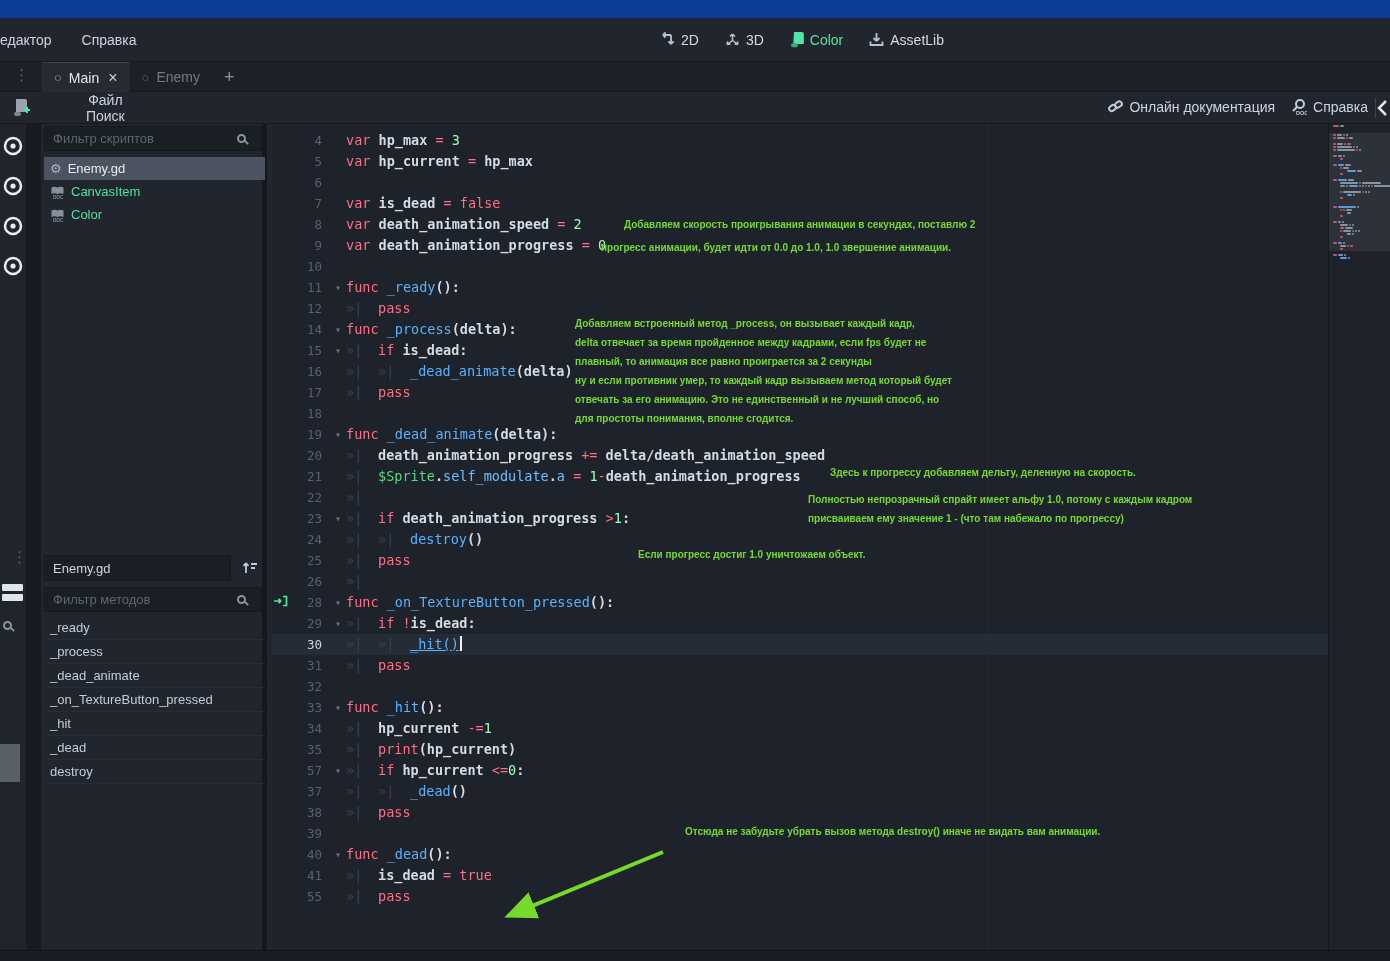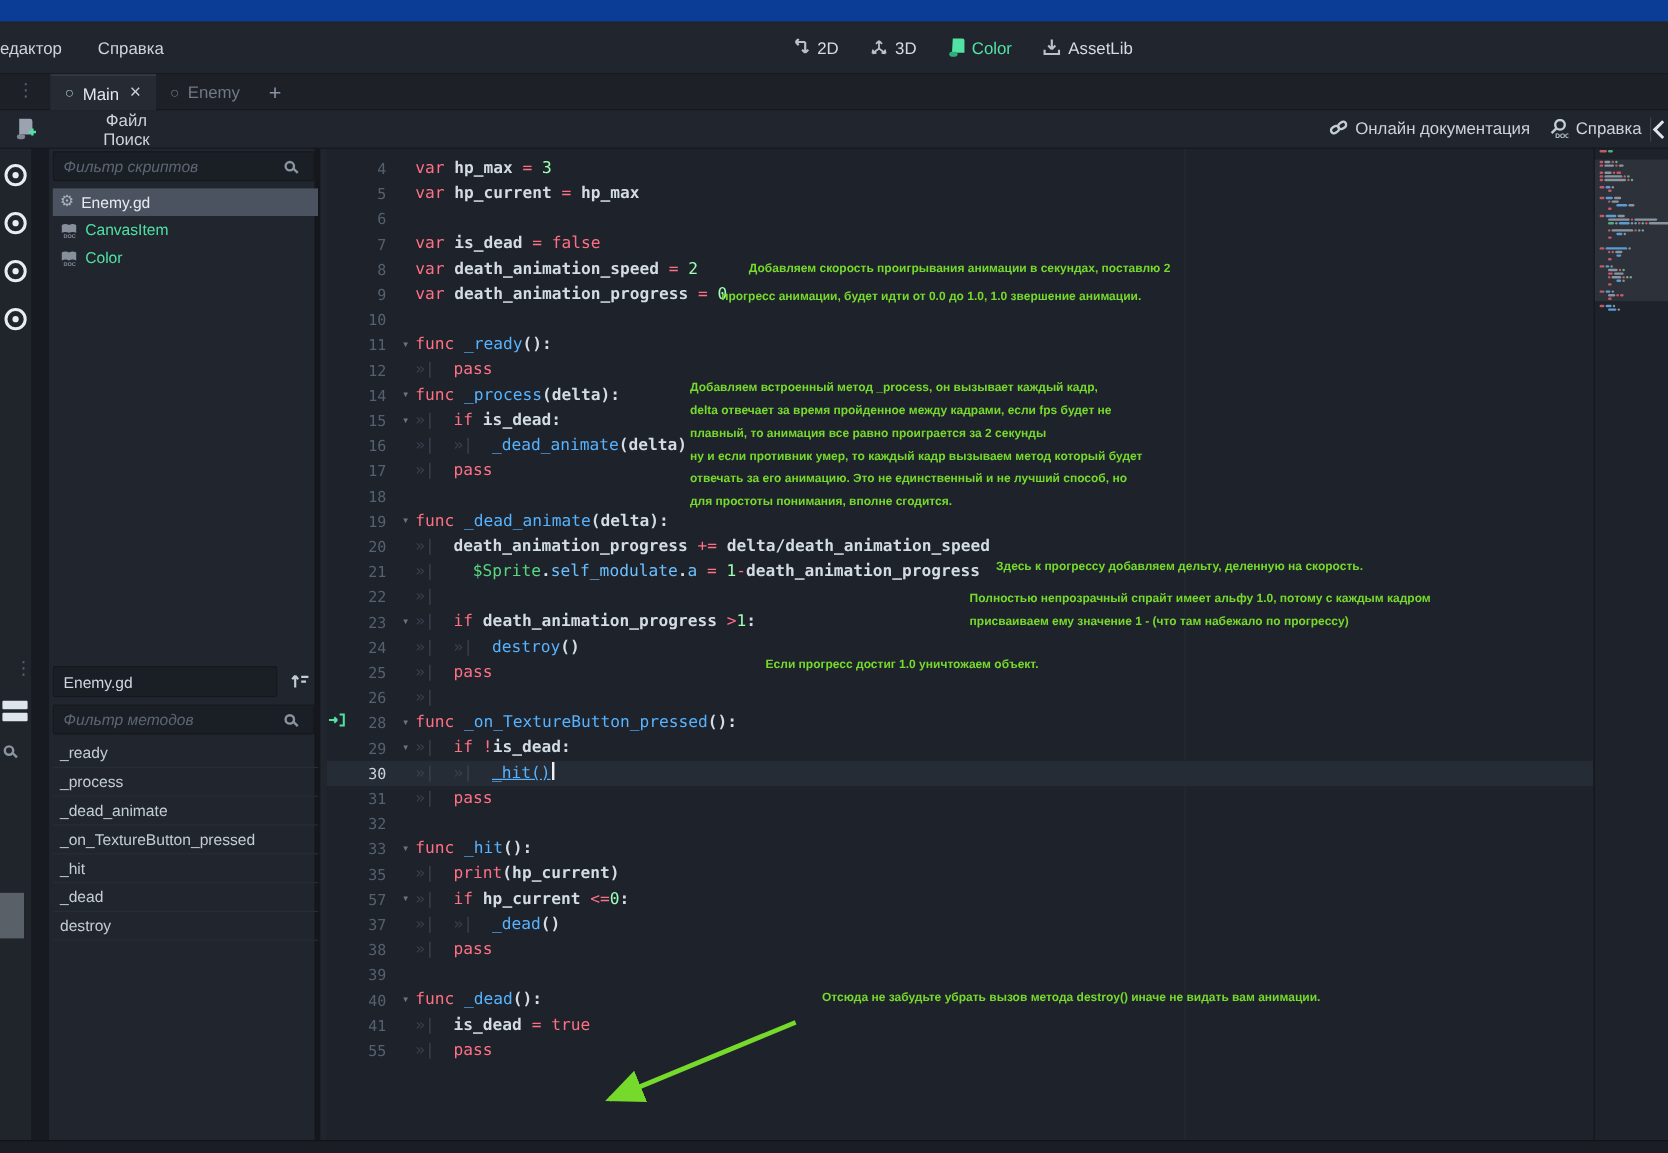--- a/index.html
+++ b/index.html
@@ -46,21 +46,21 @@
   #gapcol { left:26px; top:124px; width:15px; height:826px; background:#171a20; }
   .eye { position:absolute; left:3px; width:20px; height:20px; }
   #strip-dots { position:absolute; left:12px; top:424px; color:#5a626e; font-size:15px; letter-spacing:1px; }
   #layout-icon { position:absolute; left:2px; top:460px; width:21px; height:18px; }
   #layout-icon div { height:7px; background:#dfe5ec; margin-bottom:3px; border-radius:1px; }
   #strip-search { position:absolute; left:3px; top:494px; }
   #strip-thumb { position:absolute; left:0px; top:620px; width:20px; height:38px; background:#596068; }
 
   
   #sidepanel { left:41px; top:124px; width:226px; height:826px; background:#21262e; border-right:5px solid #14171c; }
-  .filter-input { position:absolute; left:3px; width:218px; height:25px; background:#1a1e25; border:1px solid #15181d; border-radius:2px; color:#22c55e; font-size:13px; padding:0 24px 0 8px; outline:none; font-family:"Liberation Sans", sans-serif;font-style:italic; }
+  .filter-input { position:absolute; left:3px; width:218px; height:25px; background:#1a1e25; border:1px solid #15181d; border-radius:2px; color:#22c55e; font-size:13px; padding:0 24px 0 8px; outline:none; font-family:"Liberation Sans", sans-serif; }
   .filter-input::placeholder { color:#5d6672; }
   .mag { position:absolute; width:9px; height:9px; border:2px solid #8a93a0; border-radius:50%; }
   .mag::after { content:''; position:absolute; width:6px; height:2px; background:#8a93a0; transform:rotate(45deg); right:-5px; bottom:-2px; }
   #scripts-list { position:absolute; left:3px; top:33px; width:221px; }
   .script-row { height:23px; display:flex; align-items:center; gap:6px; padding-left:6px; font-size:13px; color:#4fe0a2; }
   .script-row.selected { background:#4b5360; color:#e6ebf1; }
   .script-row .gear { color:#aab3be; font-size:13px; font-family:"DejaVu Sans", sans-serif; }
   #name-row { position:absolute; left:3px; top:431px; width:221px; height:26px; display:flex; gap:4px; }
   #script-name-field { width:187px; height:26px; background:#1a1e25; border:1px solid #15181d; border-radius:2px; color:#cfd6de; font-size:13px; padding:0 8px; outline:none; font-family:"Liberation Sans", sans-serif; }
   #sort-btn { width:30px; height:26px; display:flex; align-items:center; justify-content:center; color:#c3ccd6; }
@@ -71,21 +71,21 @@
   #editor { left:272px; top:124px; width:1056px; height:826px; background:#1e222a; overflow:hidden; font-family:"DejaVu Sans Mono", monospace; font-size:13.5px; }
   #guideline { position:absolute; left:715px; top:0; width:1px; height:826px; background:rgba(255,255,255,0.035); }
   #code { position:absolute; left:0; top:6px; width:100%; }
   .cl { display:flex; height:21px; line-height:21px; white-space:pre; }
   .cl.cur { background:#262c35; }
   .sig { width:18px; text-align:center; }
   .num { width:40px; text-align:right; padding-right:8px; color:#566170; font-size:12.5px; }
   .cl.cur .num { color:#ccd3da; }
   .fold { width:16px; color:#6b7582; font-size:10px; text-align:center; }
   .s-k { color:#ff7085; } .s-t { color:#d3dbe4;font-weight:bold; } .s-f { color:#57b3ff; }
-  .s-n { color:#9fffb4; } .s-o { color:#ff7085; } .s-d { color:#58d982;margin-left:16px; }
+  .s-n { color:#9fffb4; } .s-o { color:#ff7085; } .s-d { color:#58d982; }
   .s-m { color:#6cc0ff; } .s-u { color:#57b3ff; text-decoration:underline; }
   .tab { display:inline-block; width:32px; color:#3a4250; }
   .caret { display:inline-block; width:2px; height:15px; background:#eef2f6; vertical-align:-2px; margin-left:1px; }
   .note { position:absolute; white-space:nowrap; color:#76da2c; font-weight:bold; font-size:10px; font-family:"Liberation Sans", sans-serif; }
   #arrow-svg { position:absolute; left:0; top:0; pointer-events:none; }
 
   
   #minimap { left:1328px; top:124px; width:62px; height:826px; background:#1e222a; border-left:1px solid #14171c; }
   #mm-viewport { position:absolute; left:0; top:9px; width:62px; height:118px; background:rgba(255,255,255,0.07); }
   #mm-rows { position:absolute; left:0; top:1px; width:62px; }
@@ -301,20 +301,21 @@
         <div class="cl"><span class="sig"></span><span class="num">26</span><span class="fold"></span><span><span class="tab">»|</span></span></div>
         <div class="cl"><span class="sig"><svg width="14" height="12" viewBox="0 0 14 12">
               <path d="M0 6h7M7 6 4.5 3.8M7 6 4.5 8.2" stroke="#50e3a4" stroke-width="1.7" fill="none"></path>
               <path d="M9 1.5h3.5v9H9" stroke="#50e3a4" stroke-width="1.7" fill="none"></path>
             </svg></span><span class="num">28</span><span class="fold">▾</span><span><span class="s-k">func </span><span class="s-f">_on_TextureButton_pressed</span><span class="s-t">():</span></span></div>
         <div class="cl"><span class="sig"></span><span class="num">29</span><span class="fold">▾</span><span><span class="tab">»|</span><span class="s-k">if </span><span class="s-o">!</span><span class="s-t">is_dead:</span></span></div>
         <div class="cl cur"><span class="sig"></span><span class="num">30</span><span class="fold"></span><span><span class="tab">»|</span><span class="tab">»|</span><span class="s-u">_hit()</span><span class="caret"></span></span></div>
         <div class="cl"><span class="sig"></span><span class="num">31</span><span class="fold"></span><span><span class="tab">»|</span><span class="s-k">pass</span></span></div>
         <div class="cl"><span class="sig"></span><span class="num">32</span><span class="fold"></span><span></span></div>
         <div class="cl"><span class="sig"></span><span class="num">33</span><span class="fold">▾</span><span><span class="s-k">func </span><span class="s-f">_hit</span><span class="s-t">():</span></span></div>
+        <div class="cl"><span class="sig"></span><span class="num">34</span><span class="fold"></span><span><span class="tab">»|</span><span class="s-t">hp_current </span><span class="s-o">-=</span><span class="s-n">1</span></span></div>
         <div class="cl"><span class="sig"></span><span class="num">35</span><span class="fold"></span><span><span class="tab">»|</span><span class="s-k">print</span><span class="s-t">(hp_current)</span></span></div>
         <div class="cl"><span class="sig"></span><span class="num">57</span><span class="fold">▾</span><span><span class="tab">»|</span><span class="s-k">if </span><span class="s-t">hp_current </span><span class="s-o">&lt;=</span><span class="s-n">0</span><span class="s-t">:</span></span></div>
         <div class="cl"><span class="sig"></span><span class="num">37</span><span class="fold"></span><span><span class="tab">»|</span><span class="tab">»|</span><span class="s-f">_dead</span><span class="s-t">()</span></span></div>
         <div class="cl"><span class="sig"></span><span class="num">38</span><span class="fold"></span><span><span class="tab">»|</span><span class="s-k">pass</span></span></div>
         <div class="cl"><span class="sig"></span><span class="num">39</span><span class="fold"></span><span></span></div>
         <div class="cl"><span class="sig"></span><span class="num">40</span><span class="fold">▾</span><span><span class="s-k">func </span><span class="s-f">_dead</span><span class="s-t">():</span></span></div>
         <div class="cl"><span class="sig"></span><span class="num">41</span><span class="fold"></span><span><span class="tab">»|</span><span class="s-t">is_dead </span><span class="s-o">= </span><span class="s-k">true</span></span></div>
         <div class="cl"><span class="sig"></span><span class="num">55</span><span class="fold"></span><span><span class="tab">»|</span><span class="s-k">pass</span></span></div>
       </div>
     <div id="notes-layer">

